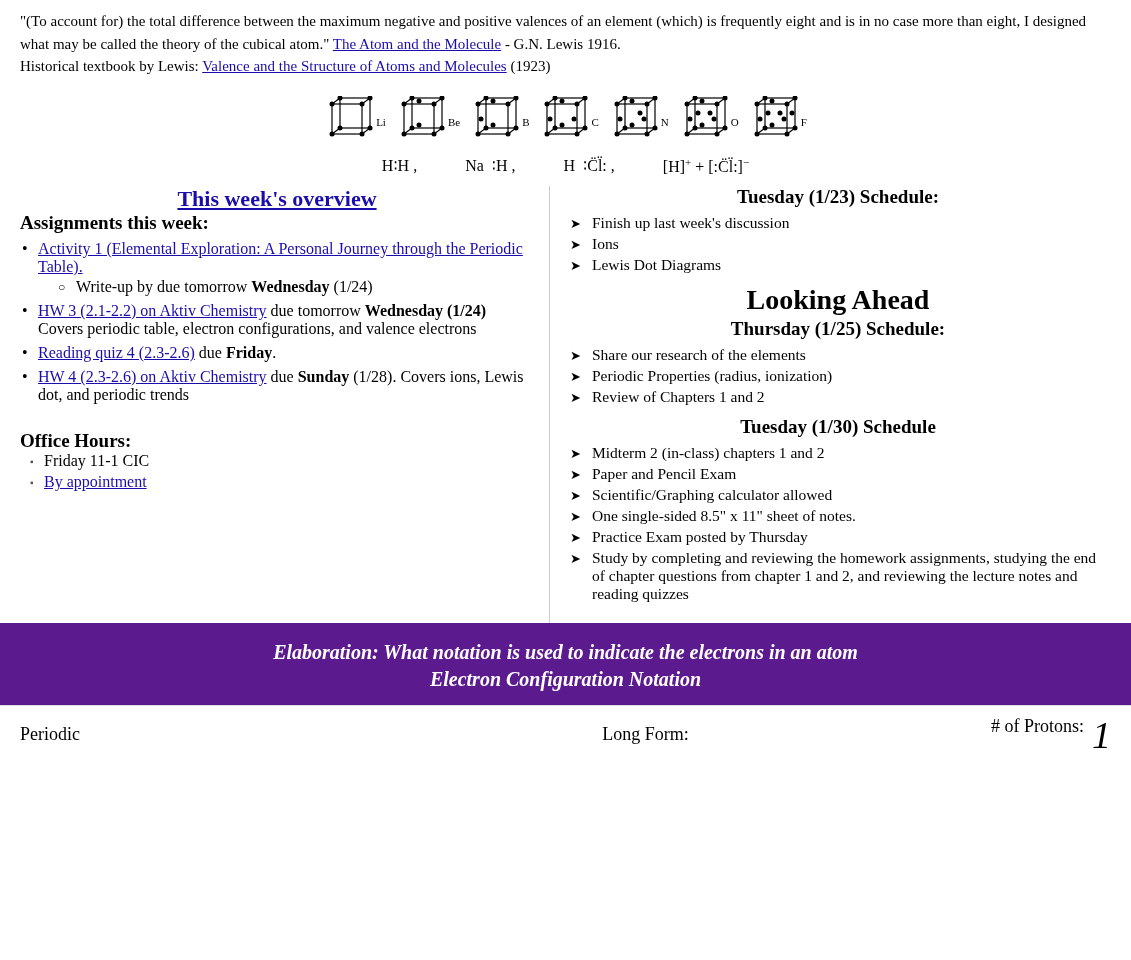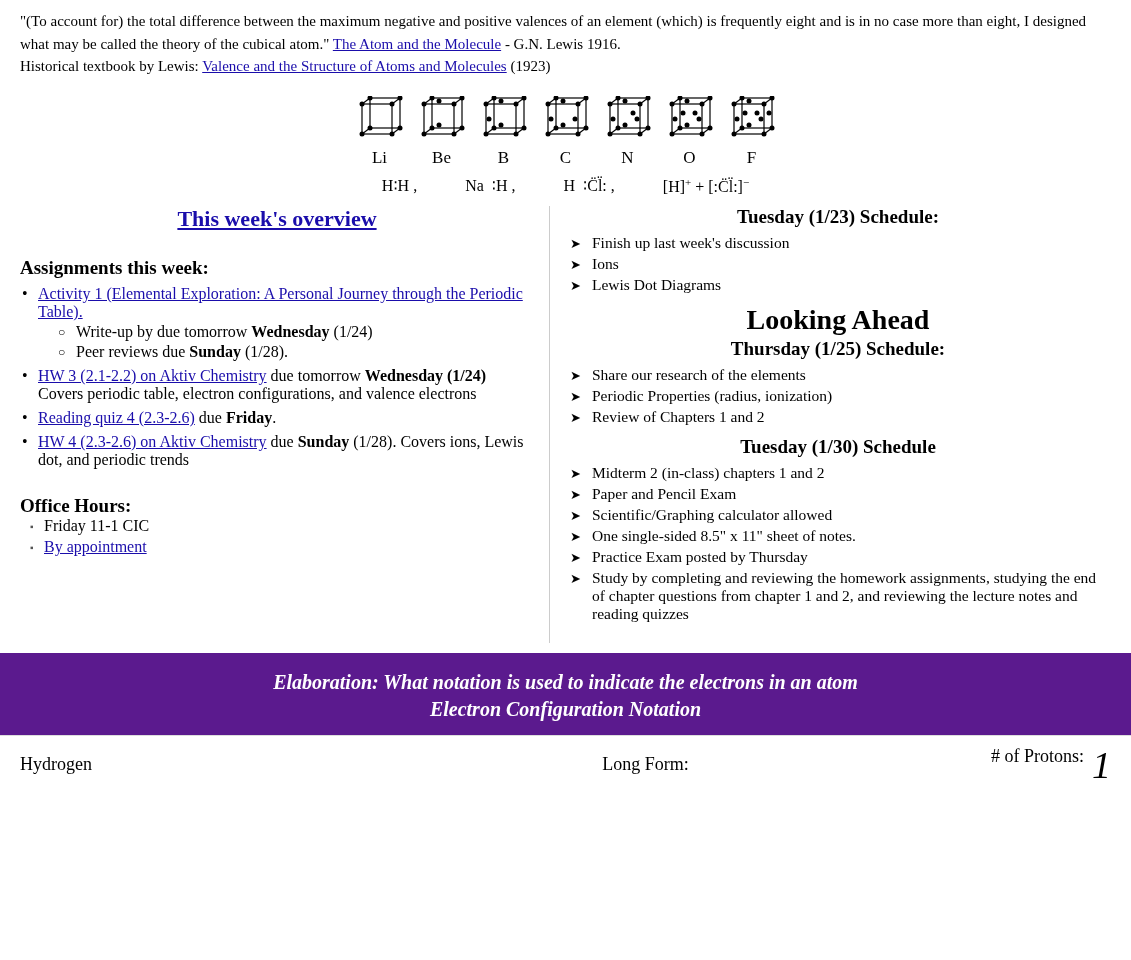--- a/index.html
+++ b/index.html
@@ -26,23 +26,22 @@
     .atom-images {
       display: flex;
       justify-content: center;
       align-items: flex-end;
       gap: 10px;
       margin: 10px 0 4px 0;
     }
 
     .cube-container {
       display: flex;
-      flex-direction: column;
       align-items: center;
-      font-size: 17px;
+      font-size: 11px;
     }
 
     .cube {
       width: 52px;
       height: 52px;
       position: relative;
     }
 
     .cube svg {
       width: 52px;
@@ -74,21 +73,21 @@
       flex: 1;
       padding: 0 15px 10px 20px;
     }
 
     .overview-title {
       color: #1a0dab;
       text-decoration: underline;
       font-size: 22px;
       font-weight: bold;
       text-align: center;
-      margin-bottom: 25px;
+      margin-bottom: 0;
       cursor: pointer;
     }
 
     .assignments-title {
       font-size: 19px;
       font-weight: bold;
       margin-bottom: 6px;
     }
 
     .bullet-list {
@@ -188,21 +187,20 @@
       font-weight: bold;
       text-align: center;
       margin: 4px 0 2px 0;
     }
 
     .purple-banner {
       background-color: #5b1a8e;
       color: #fff;
       text-align: center;
       padding: 18px 20px 14px 20px;
-      margin-top: 10px;
     }
 
     .purple-banner .line1 {
       font-size: 20px;
       font-weight: bold;
       font-style: italic;
       margin-bottom: 4px;
     }
 
     .purple-banner .line2 {
@@ -450,21 +448,20 @@
 
   <div class="left-col">
     <div class="overview-title">This week's overview</div>
     <div class="assignments-title">Assignments this week:</div>
 
     <ul class="bullet-list">
       <li>
         <a>Activity 1 (Elemental Exploration: A Personal Journey through the Periodic Table).</a>
         <ul class="sub-list">
           <li>Write-up by due tomorrow <strong>Wednesday</strong> (1/24)</li>
-          <li>Peer reviews due <strong>Sunday</strong> (1/28).</li>
         </ul>
       </li>
       <li>
         <a>HW 3 (2.1-2.2) on Aktiv Chemistry</a> due tomorrow <strong>Wednesday (1/24)</strong> Covers periodic table, electron configurations, and valence electrons
       </li>
       <li>
         <a>Reading quiz 4 (2.3-2.6)</a> due <strong>Friday</strong>.
       </li>
       <li>
         <a>HW 4 (2.3-2.6) on Aktiv Chemistry</a> due <strong>Sunday</strong> (1/28). Covers ions, Lewis dot, and periodic trends
@@ -510,19 +507,19 @@
   </div>
 
 </div>
 
 <div class="purple-banner">
   <div class="line1">Elaboration: What notation is used to indicate the electrons in an atom</div>
   <div class="line2">Electron Configuration Notation</div>
 </div>
 
 <div class="hydrogen-row">
-  <div class="h-label">Hydrogen</div>
+  <div class="h-label">Periodic</div>
   <div class="long-form">Long Form:</div>
   <div class="protons">
     <span># of Protons:</span>
     <span class="protons-num">1</span>
   </div>
 </div>
 
 </body></html>

